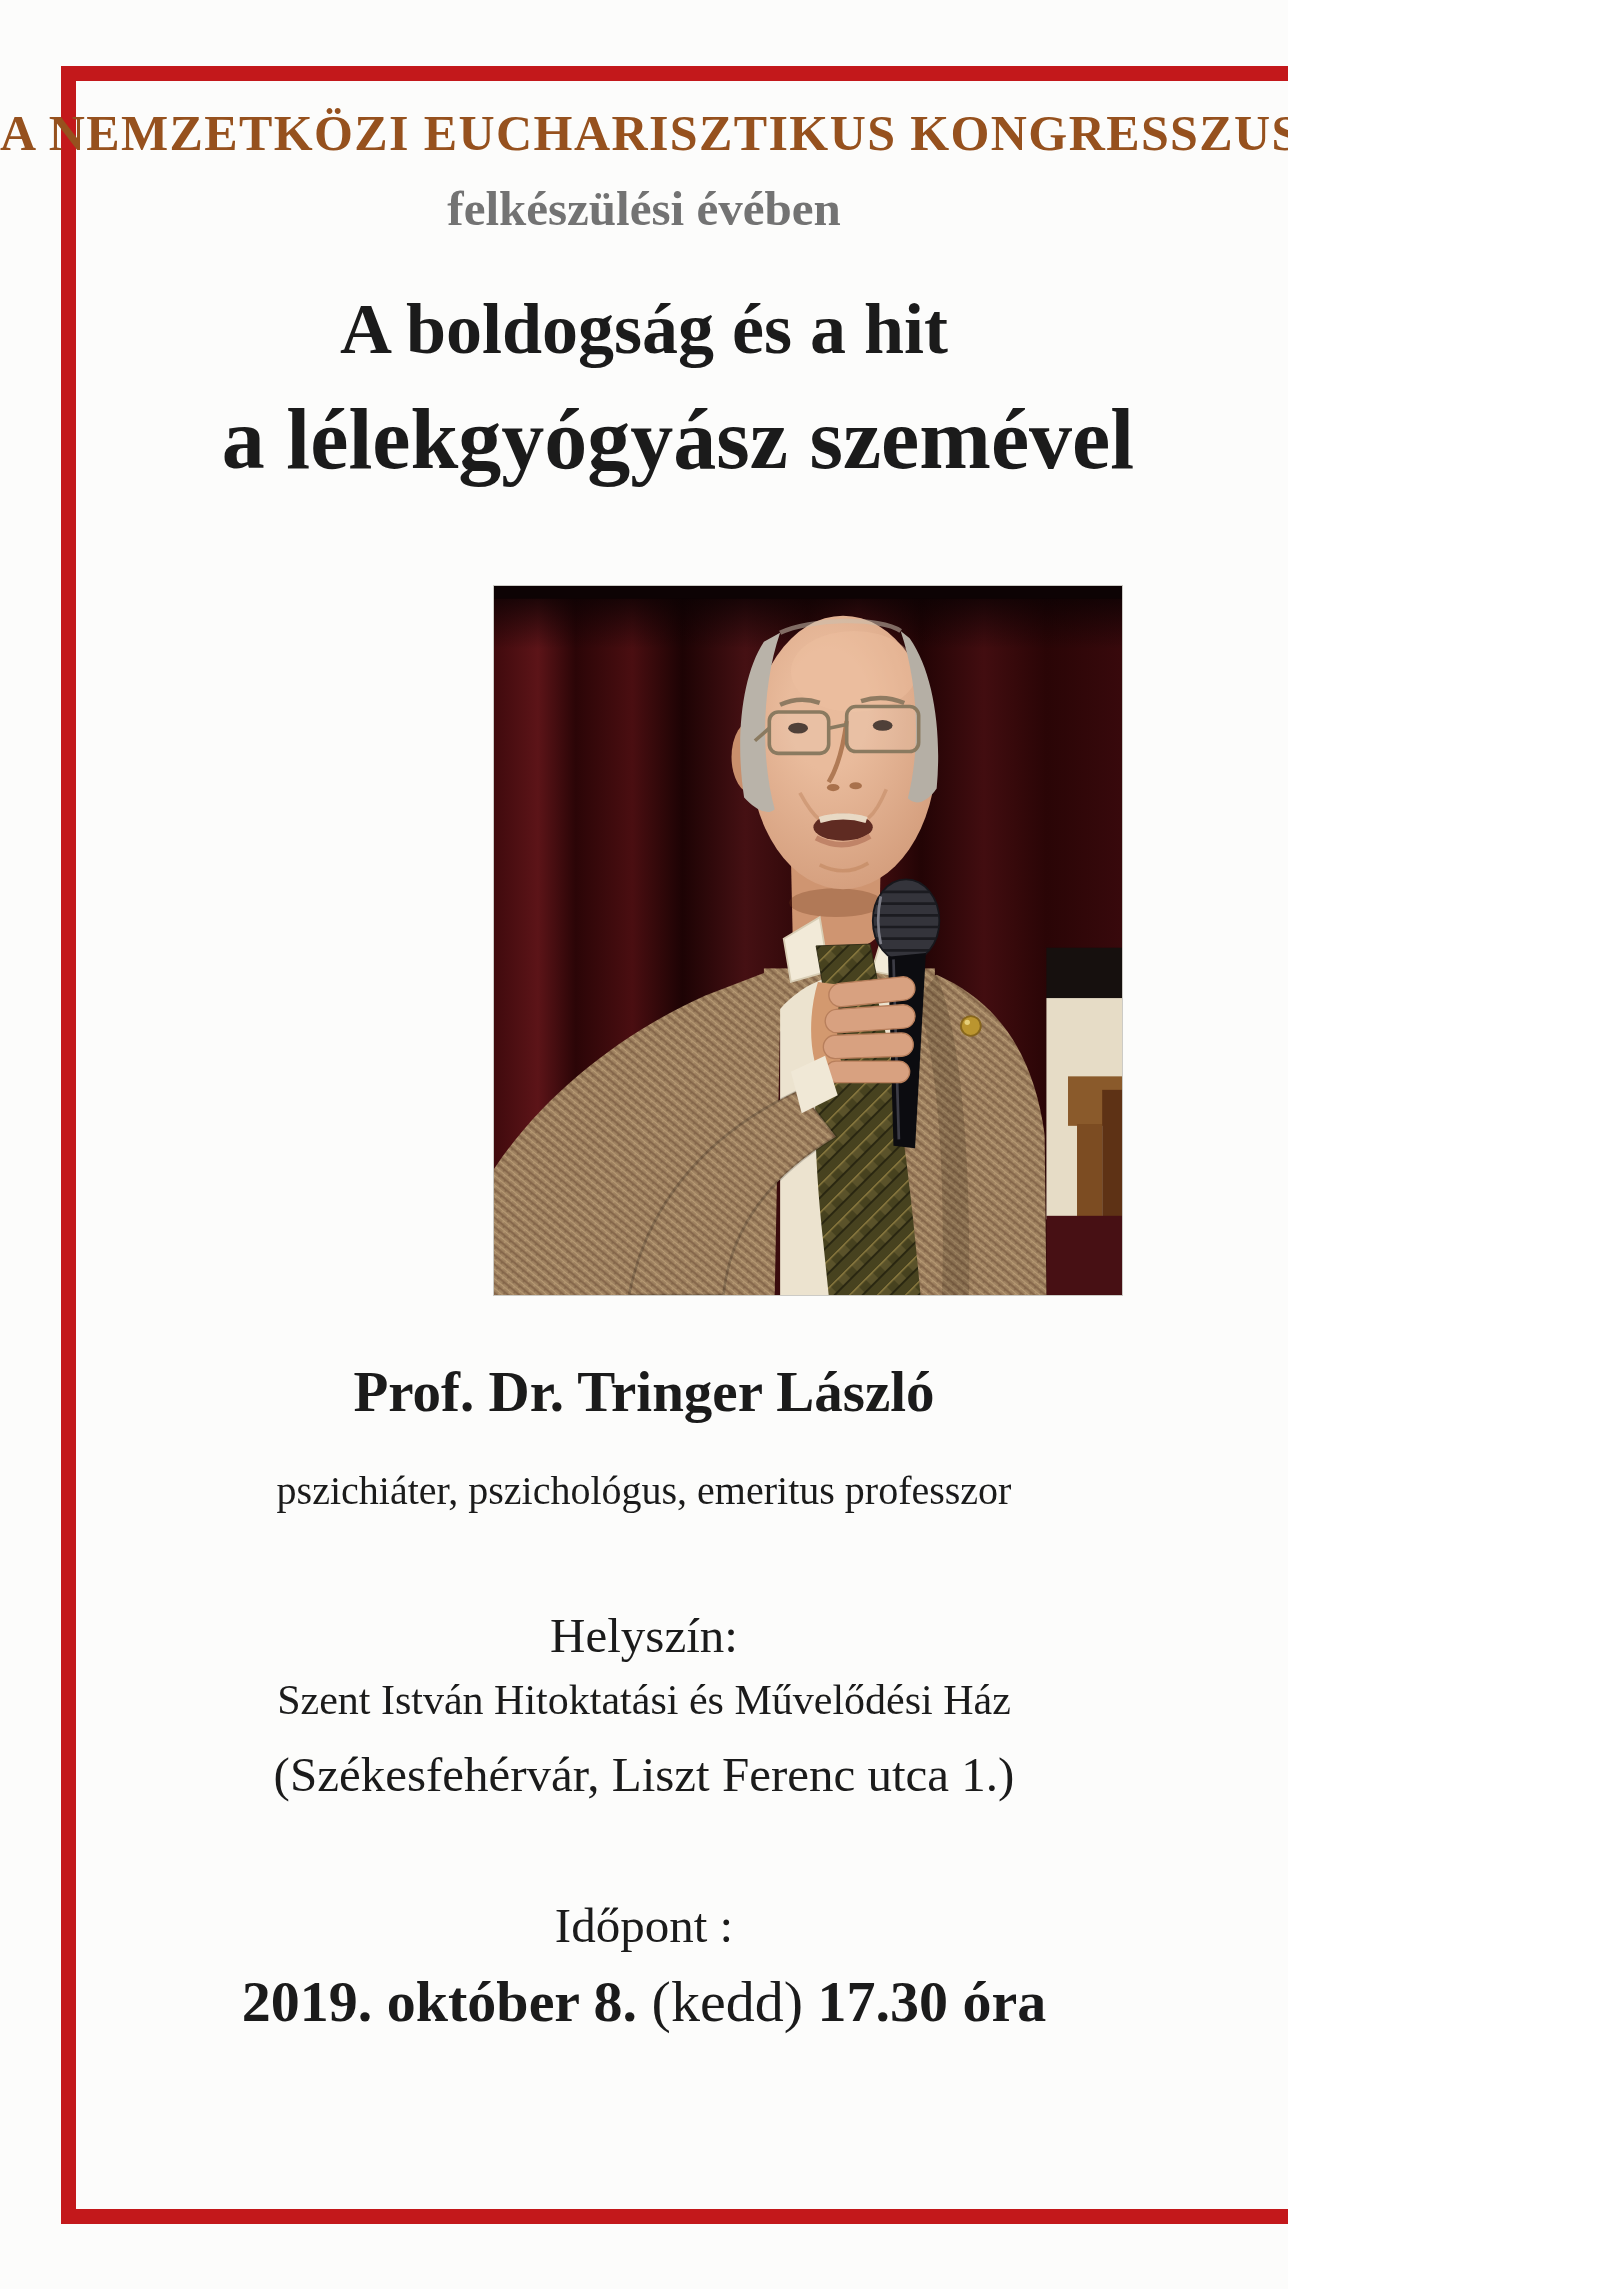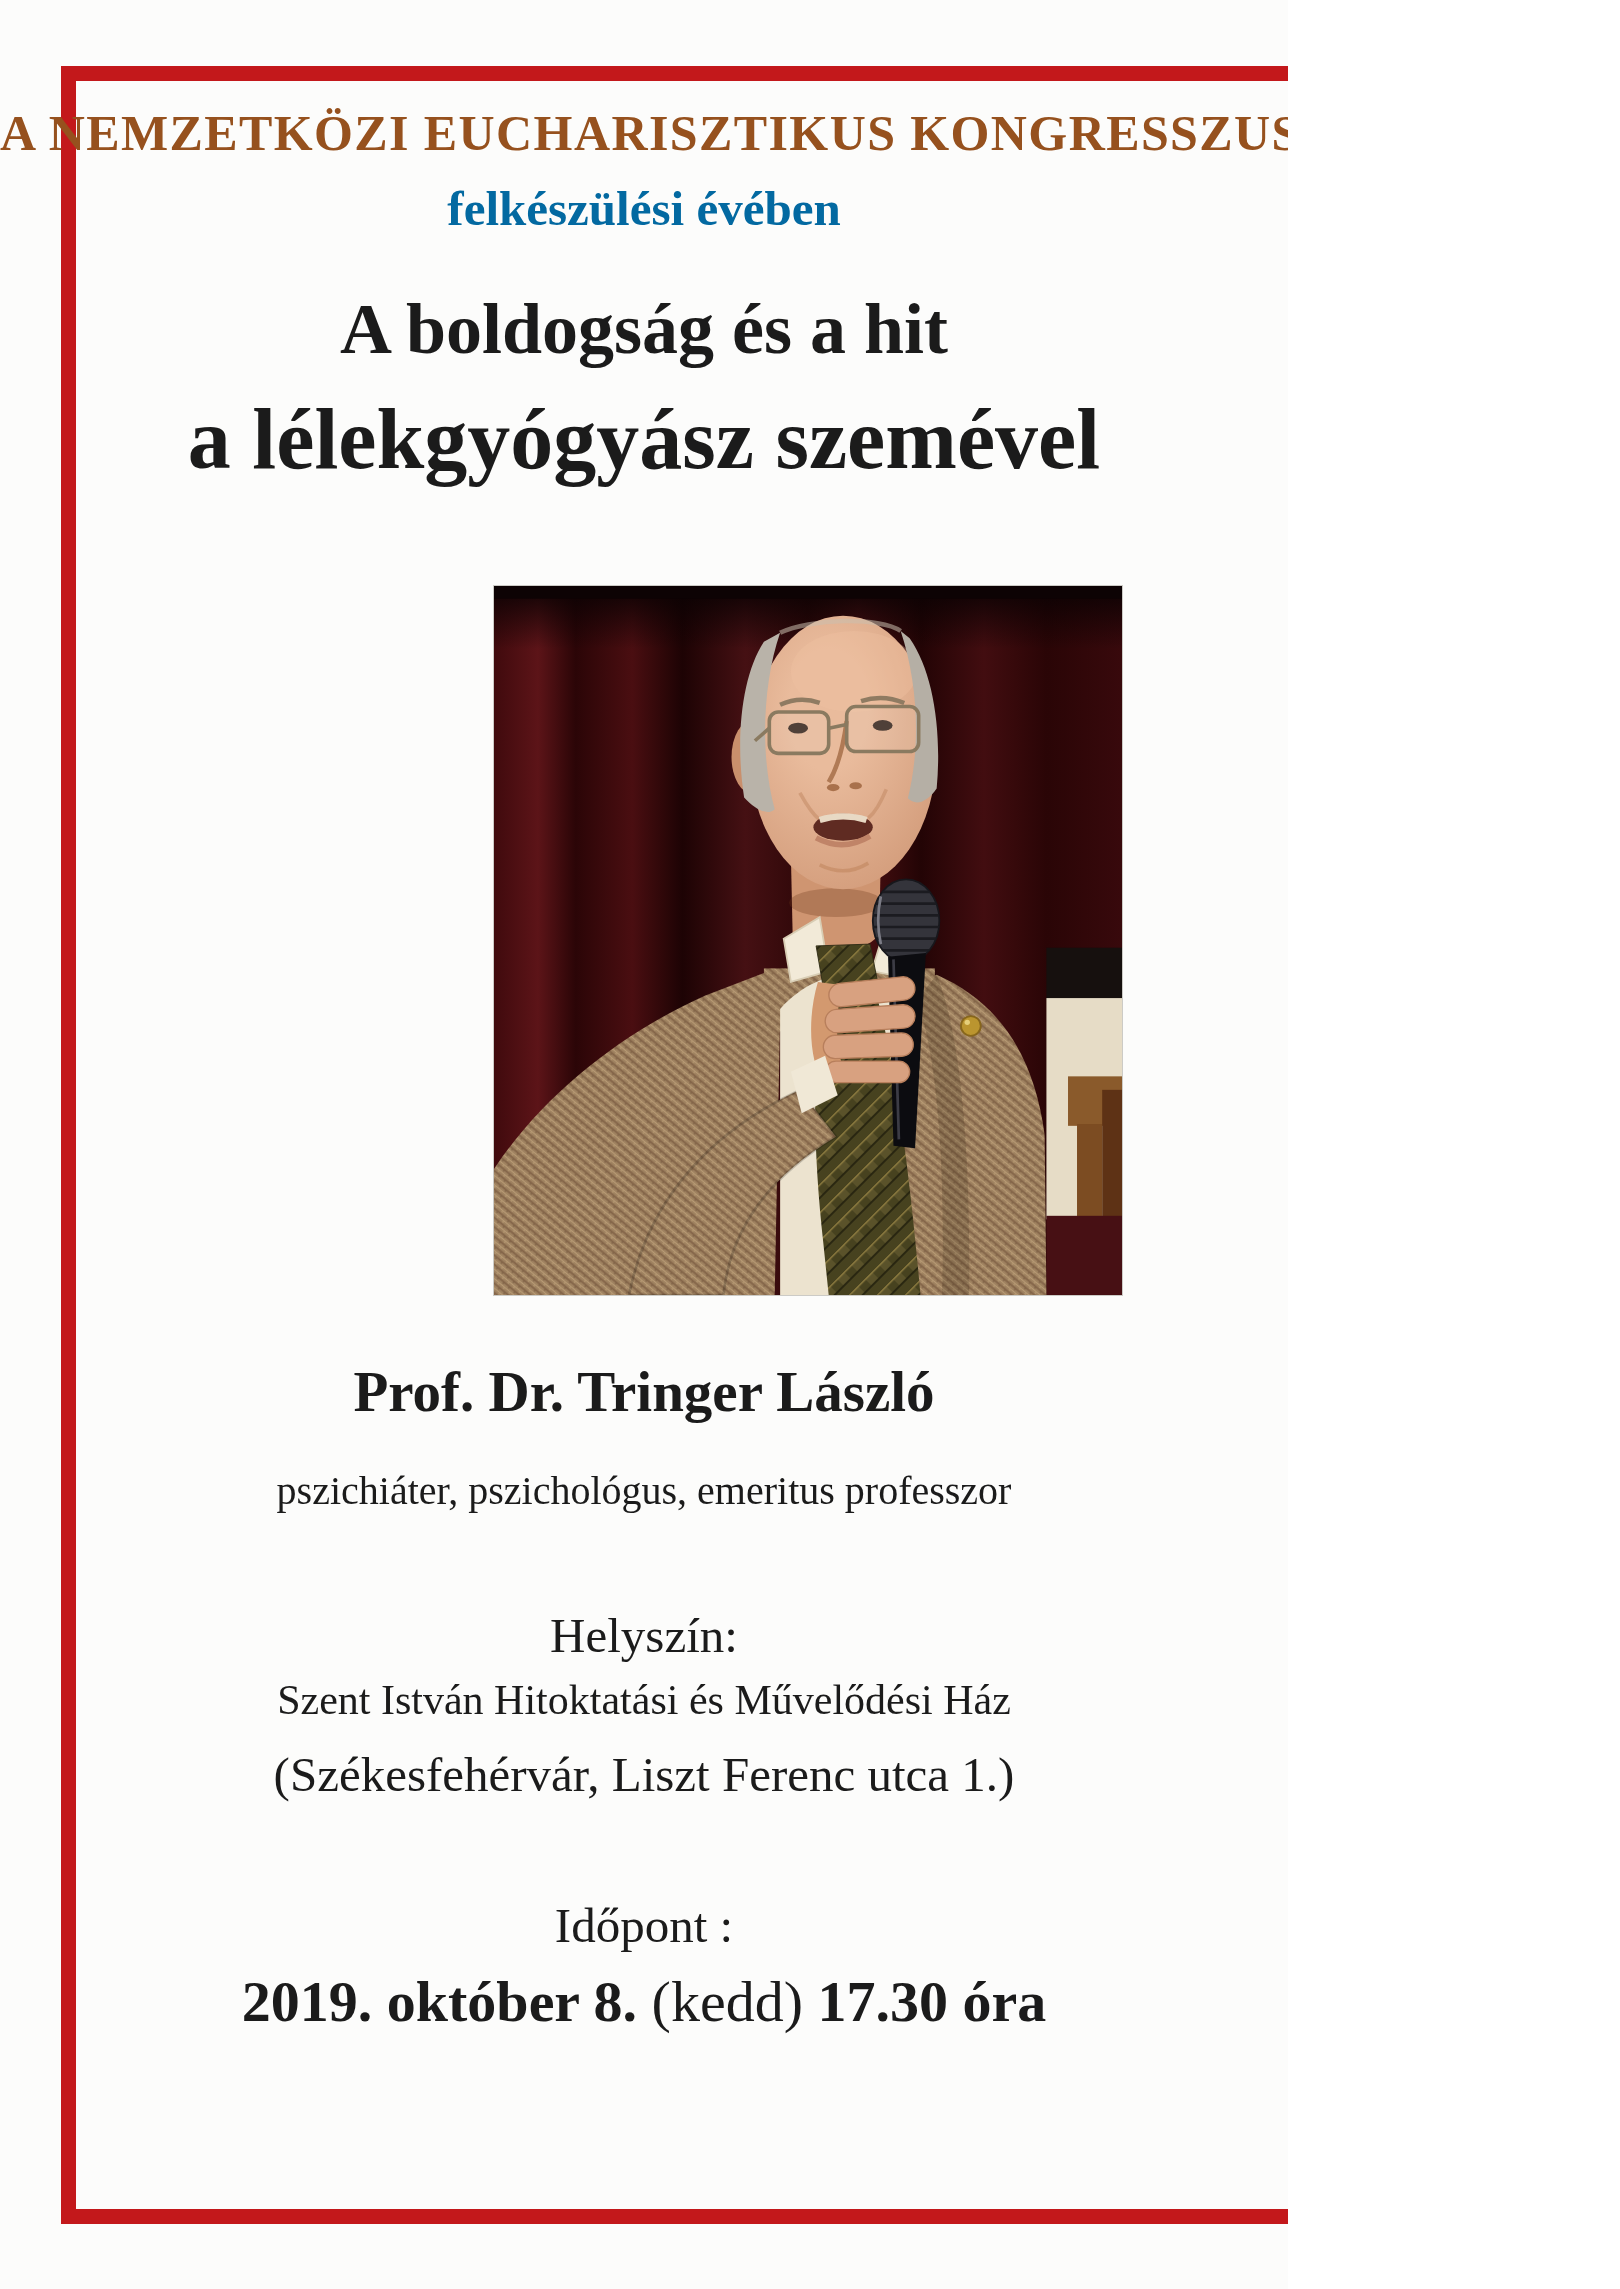--- a/index.html
+++ b/index.html
@@ -8,23 +8,23 @@
     background:#fcfcfb;overflow:hidden;
     font-family:"Liberation Serif","DejaVu Serif",serif;
     color:#1b1b1b;
   }
   .frame{
     position:absolute;left:61px;top:66px;width:1496px;height:2158px;
     box-sizing:border-box;border:15.3px solid #c3181b;
   }
   .tline{position:absolute;left:0;width:100%;text-align:center;white-space:nowrap;}
   .hdr1{top:104px;font-size:50px;font-weight:bold;color:#96511e;letter-spacing:1.4px;}
-  .hdr2{top:180px;font-size:49px;font-weight:bold;color:#0369a1;}
+  .hdr2{top:180px;font-size:49px;font-weight:bold;color:#737373;}
   .title1{top:288px;font-size:72px;font-weight:bold;}
-  .title2{top:389px;font-size:86px;font-weight:bold;}
+  .title2{top:389px;font-size:86px;font-weight:bold;margin-left:34px;}
   .subtitle{top:500px;font-size:47px;}
   .name{top:1359px;font-size:57px;font-weight:bold;}
   .roles{top:1467px;font-size:40px;}
   .loclabel{top:1607px;font-size:49px;}
   .venue{top:1676px;font-size:42px;}
   .address{top:1746px;font-size:49px;}
   .timelabel{top:1897px;font-size:49px;}
   .date{top:1968px;font-size:58px;}
   .date .b{font-weight:bold;}
   .date .r{font-weight:normal;}

